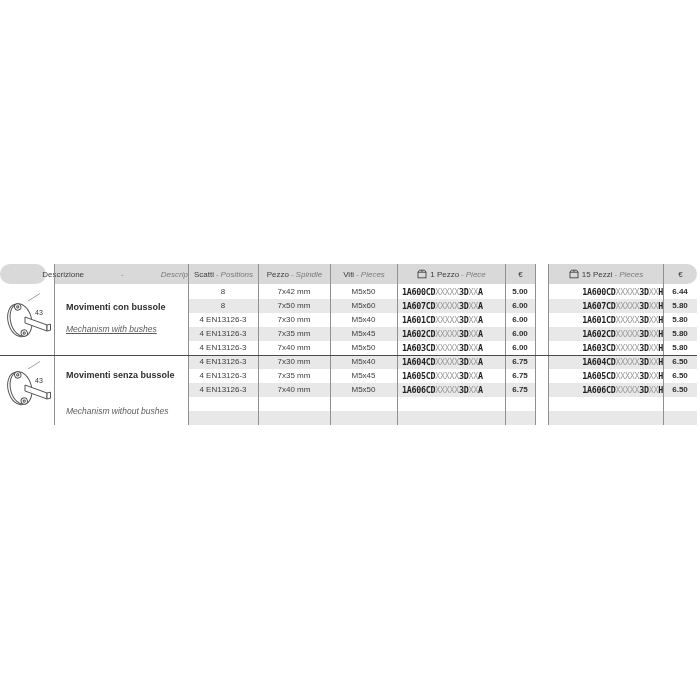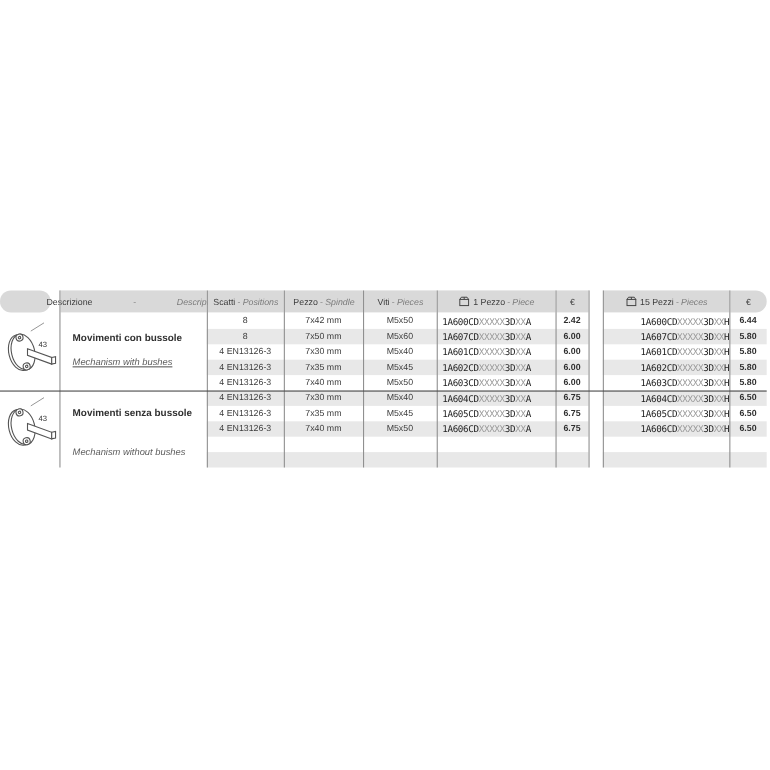--- a/index.html
+++ b/index.html
@@ -35,21 +35,21 @@
   .cell{position:absolute;top:0;height:14px;line-height:14px;font-size:8px;
         text-align:center;color:#3d3d3d;overflow:hidden;white-space:nowrap;}
   .c-pos {left:188px;width:70px;}
   .c-spin{left:258px;width:72px;}
   .c-scr {left:330px;width:67px;}
   .c-code1{left:397px;width:108px;text-align:left;padding-left:5px;box-sizing:border-box;}
   .c-e1  {left:505px;width:30px;font-weight:700;color:#2e2e2e;}
   .c-code2{left:548px;width:115px;text-align:right;padding-left:5px;box-sizing:border-box;}
   .c-e2  {left:663px;width:34px;font-weight:700;color:#2e2e2e;}
   .code{font-family:"DejaVu Sans Mono",monospace;font-size:8.4px;letter-spacing:-0.3px;}
-  .code .seg-b{font-weight:400;color:#1f1f1f;}
+  .code .seg-b{font-weight:700;color:#1f1f1f;}
   .code .seg-x{font-weight:400;color:#9a9a9a;}
 
   
   .gtitle{position:absolute;left:66px;font-size:9px;font-weight:700;color:#2f2f2f;z-index:2;white-space:nowrap;}
   .gsub{position:absolute;left:66px;font-size:8.5px;font-style:italic;color:#5c5c5c;z-index:2;white-space:nowrap;}
   .g1-title{top:40px;} .g1-sub{top:62px;text-decoration:underline;}
   .g2-title{top:108px;} .g2-sub{top:144px;}
   .mech{position:absolute;left:1px;width:52px;height:58px;z-index:2;}
   .mech1{top:28px;} .mech2{top:96px;}
 </style>
@@ -141,21 +141,21 @@
         <div class="vline" style="left: 535px; background: rgb(144, 144, 144);"></div>
         <div class="vline" style="left: 548px; background: rgb(144, 144, 144);"></div>
         <div class="vline" style="left: 663px; background: rgb(144, 144, 144);"></div>
       </div>
     <div id="rows">
         <div class="row" style="top: 23px;">
           <div class="cell c-pos">8</div>
           <div class="cell c-spin">7x42 mm</div>
           <div class="cell c-scr">M5x50</div>
           <div class="cell c-code1 code"><span class="seg-b">1A600CD</span><span class="seg-x">XXXXX</span><span class="seg-b">3D</span><span class="seg-x">XX</span><span class="seg-b">A</span></div>
-          <div class="cell c-e1">2.42</div>
+          <div class="cell c-e1">5.00</div>
           <div class="cell c-code2 code"><span class="seg-b">1A600CD</span><span class="seg-x">XXXXX</span><span class="seg-b">3D</span><span class="seg-x">XX</span><span class="seg-b">H</span></div>
           <div class="cell c-e2">6.44</div>
         </div>
         <div class="row" style="top: 37px;">
           <div class="cell c-pos">8</div>
           <div class="cell c-spin">7x50 mm</div>
           <div class="cell c-scr">M5x60</div>
           <div class="cell c-code1 code"><span class="seg-b">1A607CD</span><span class="seg-x">XXXXX</span><span class="seg-b">3D</span><span class="seg-x">XX</span><span class="seg-b">A</span></div>
           <div class="cell c-e1">6.00</div>
           <div class="cell c-code2 code"><span class="seg-b">1A607CD</span><span class="seg-x">XXXXX</span><span class="seg-b">3D</span><span class="seg-x">XX</span><span class="seg-b">H</span></div>

